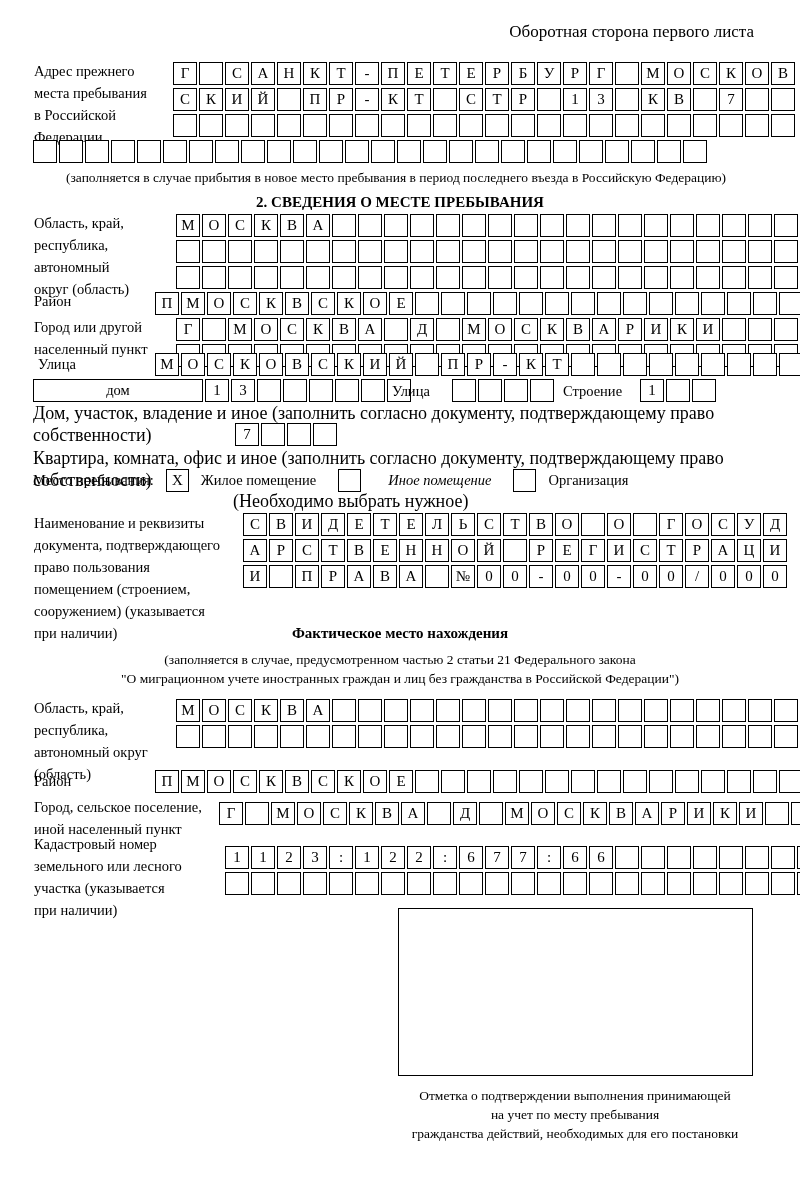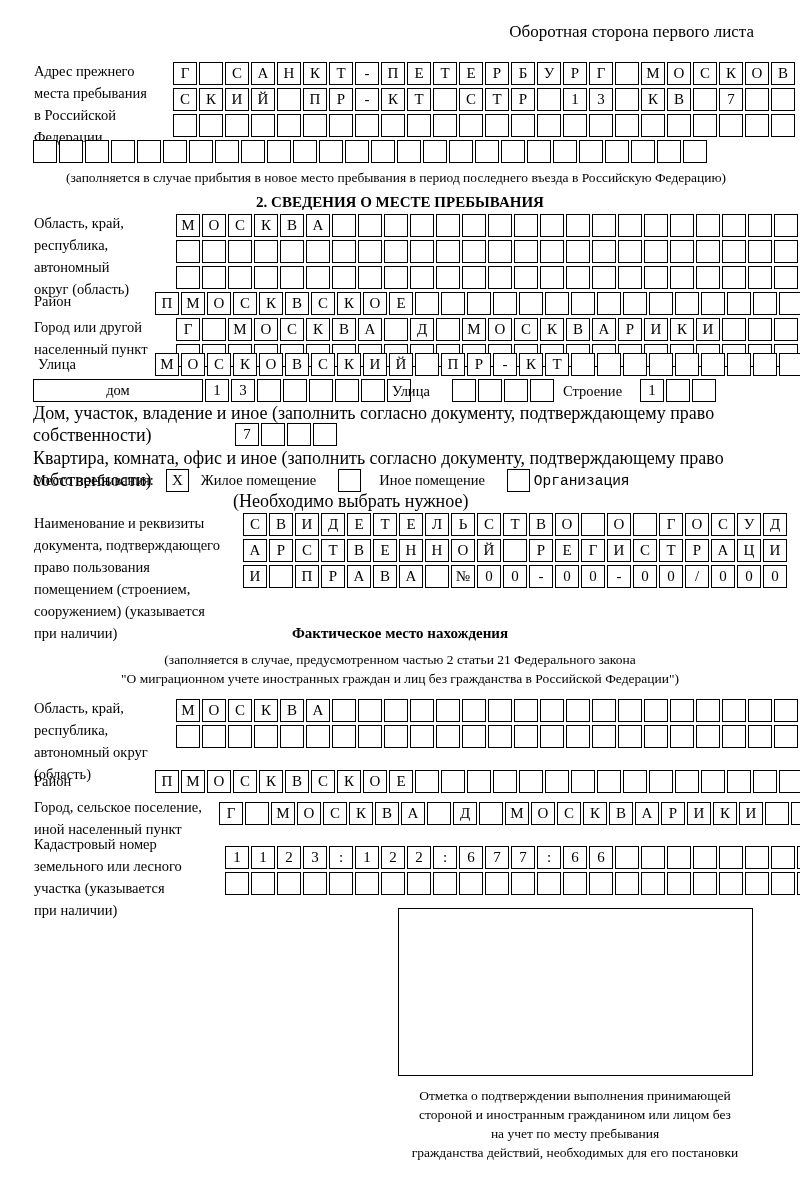--- a/index.html
+++ b/index.html
@@ -454,23 +454,23 @@
       <div class="cell"></div>
     </div>
 
   <div class="lbl lbl-sm" style="position:absolute; left:33px; top:447px;">Квартира, комната, офис и иное (заполнить согласно документу, подтверждающему право собственности)</div>
 
   <div style="position:absolute; left:33px; top:469px;">
     <span class="inline-txt">Место пребывания:</span>
     <span class="chk" style="margin-left:8px;">X</span>
     <span class="inline-txt" style="margin-left:8px;">Жилое помещение</span>
     <span class="chk" style="margin-left:18px;"></span>
-    <span class="inline-txt" style="margin-left:14px;">Иное помещение</span>
+    <span class="inline-txt" style="margin-left:23px;font-style:italic;">Иное помещение</span>
     <span class="chk" style="margin-left:18px;"></span>
-    <span class="inline-txt" style="font-family:Liberation Mono, monospace;">Организация</span>
+    <span class="inline-txt" style="margin-left:8px;">Организация</span>
   </div>
   <div class="lbl lbl-sm" style="position:absolute; left:233px; top:490px;">(Необходимо выбрать нужное)</div>
 
   <div class="lbl" style="position:absolute; left:34px; top:512px; width:210px;">Наименование и реквизиты
 документа, подтверждающего
 право пользования
 помещением (строением,
 сооружением) (указывается
 при наличии)</div>
   <div class="row" id="s2-doc-0" style="left:243px; top:513px;">
@@ -712,18 +712,17 @@
       <div class="cell"></div>
       <div class="cell"></div>
       <div class="cell"></div>
       <div class="cell"></div>
       <div class="cell"></div>
     </div>
 
   <div class="stamp-box" style="left:398px; top:908px; width:355px; height:168px;"></div>
   <div class="stamp-cap" style="left:380px; top:1086px; width:390px;">
     <div>Отметка о подтверждении выполнения принимающей</div>
-    <div>стороной и иностранным гражданином или лицом без</div>
     <div>на учет по месту пребывания</div>
     <div>гражданства действий, необходимых для его постановки</div>
   </div>
 
 </div>
 
 </body></html>

